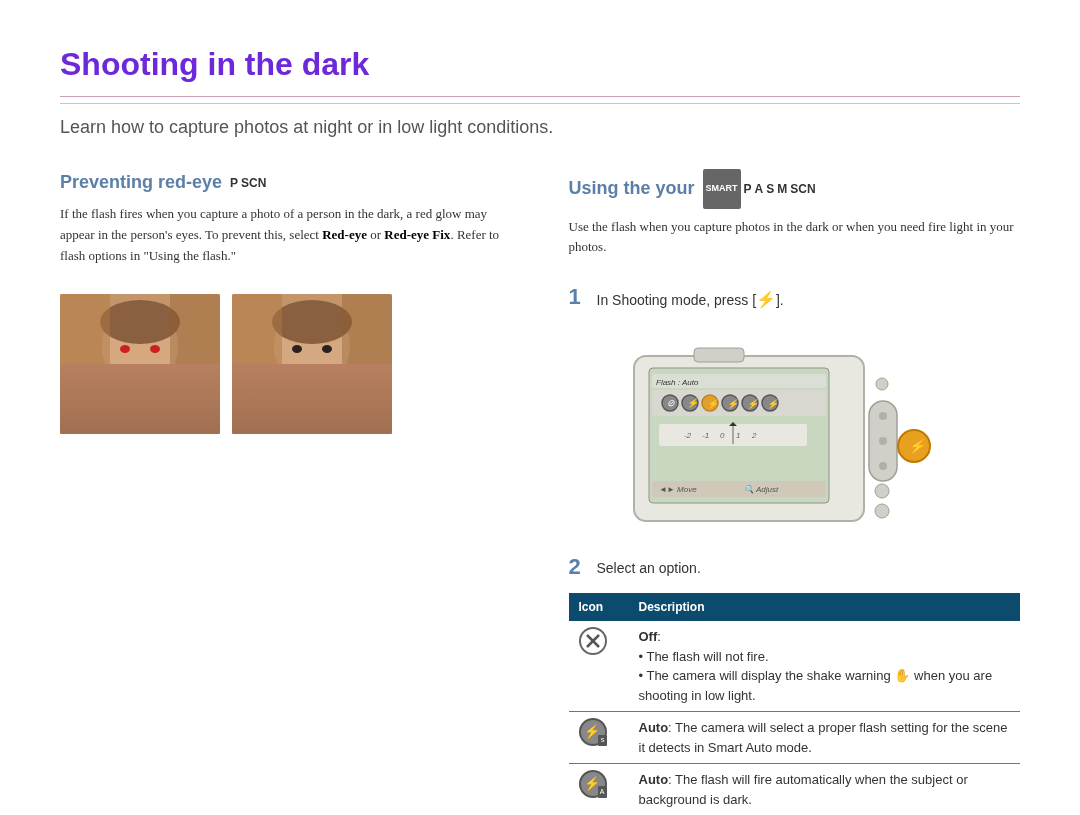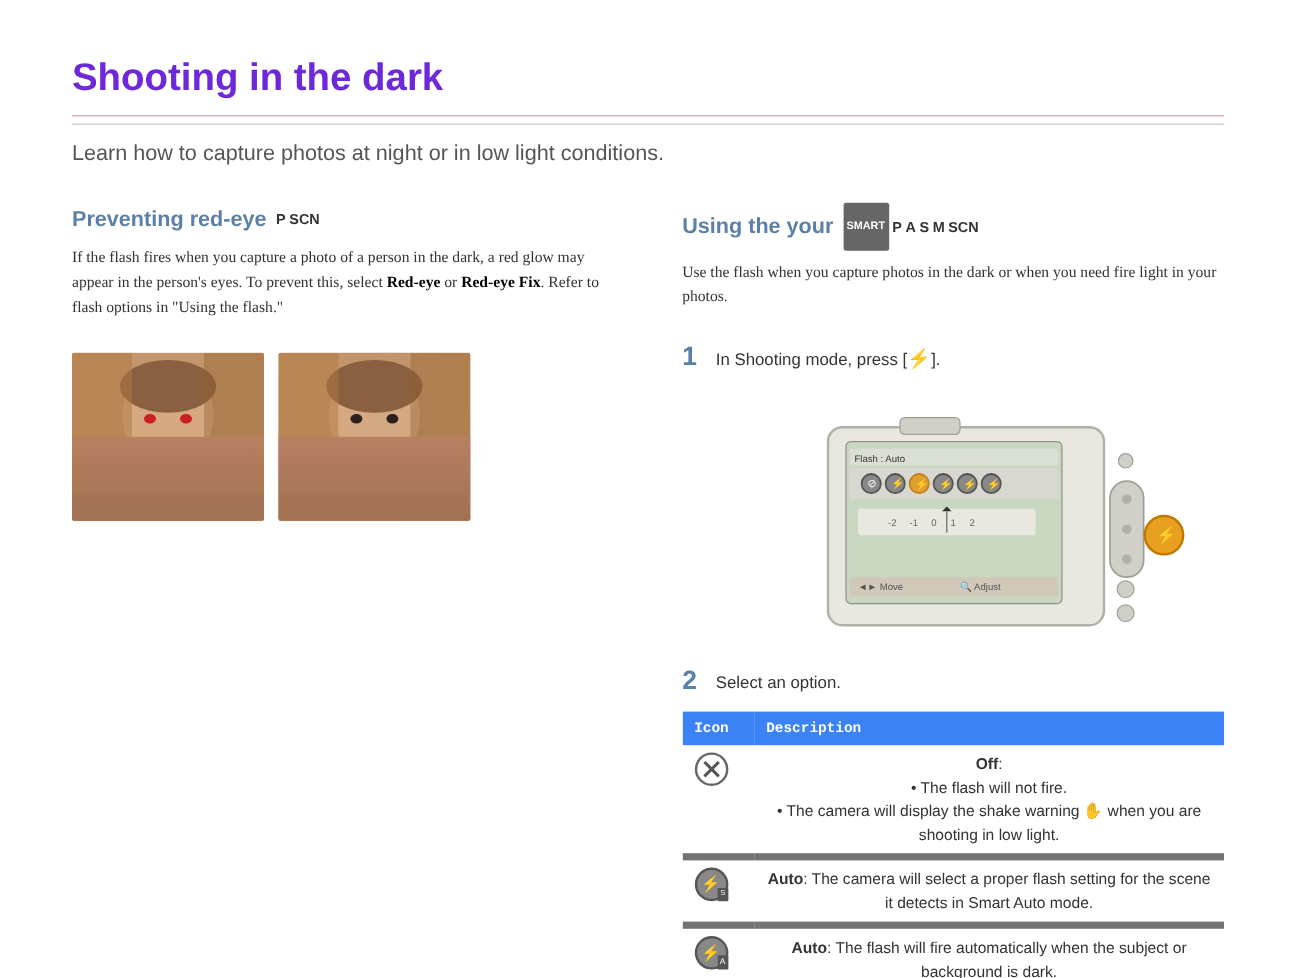--- a/index.html
+++ b/index.html
@@ -147,54 +147,53 @@
 
     .lightning-icon {
       display: inline-block;
       color: #e8a020;
       font-size: 16px;
     }
 
     
     .camera-area {
       display: flex;
-      justify-content: flex-end;
+      justify-content: center;
       margin: 10px 0 20px 0;
+      font-style: italic;
     }
 
     
     .options-table {
       width: 100%;
       border-collapse: collapse;
       font-size: 13px;
       margin-top: 10px;
     }
 
     .options-table thead tr {
-      background: #3b82f6;
-      font-family: Liberation Mono, monospace;
+      background: #0c4a6e;
     }
 
     .options-table thead th {
       padding: 5px 10px;
       text-align: left;
       color: #fff;
       font-weight: bold;
       font-size: 12px;
     }
 
     .options-table thead th:first-child {
       width: 60px;
     }
 
     .options-table tbody td {
       padding: 6px 10px;
       vertical-align: top;
-      border-bottom: 6px solid #737373;
-      text-align: center;
+      border-bottom: 1px solid #737373;
     }
 
     .option-bold {
       font-weight: bold;
     }
 
     .bullet-list {
       list-style: none;
       padding: 0;
     }

